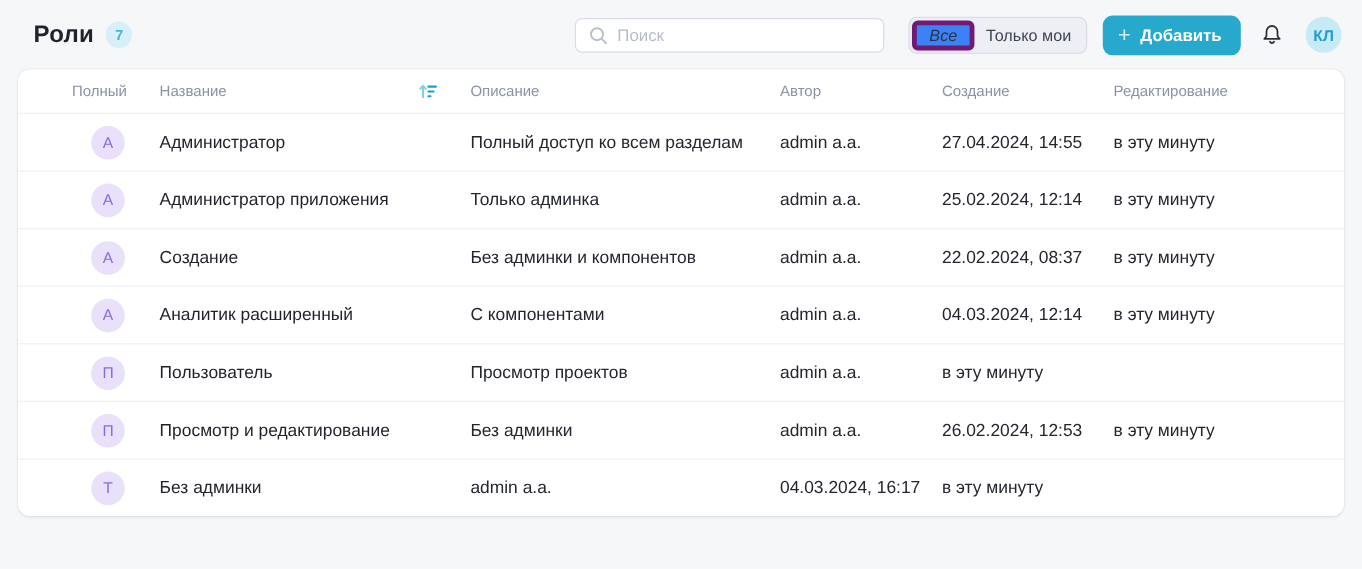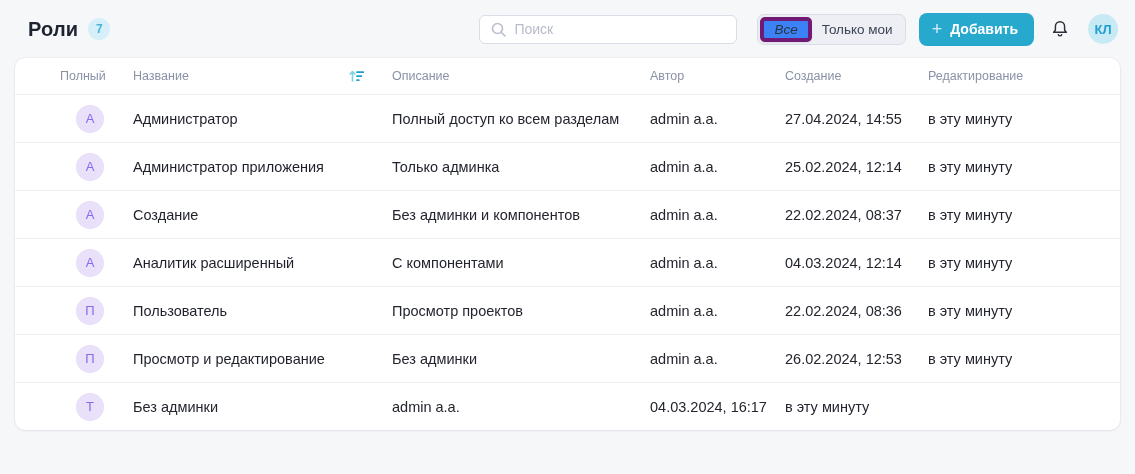--- a/index.html
+++ b/index.html
@@ -197,21 +197,20 @@
     <div class="cell-edited">в эту минуту</div>
   </div>
 
   <div class="grid-row trow">
     <div>
       <div class="row-avatar">П</div>
     </div>
     <div class="cell-name">Пользователь</div>
     <div class="cell-desc">Просмотр проектов</div>
     <div class="cell-author">admin a.a.</div>
-    <div class="cell-created">22.02.2024, 08:36</div>
     <div class="cell-edited">в эту минуту</div>
   </div>
 
   <div class="grid-row trow">
     <div>
       <div class="row-avatar">П</div>
     </div>
     <div class="cell-name">Просмотр и редактирование</div>
     <div class="cell-desc">Без админки</div>
     <div class="cell-author">admin a.a.</div>

